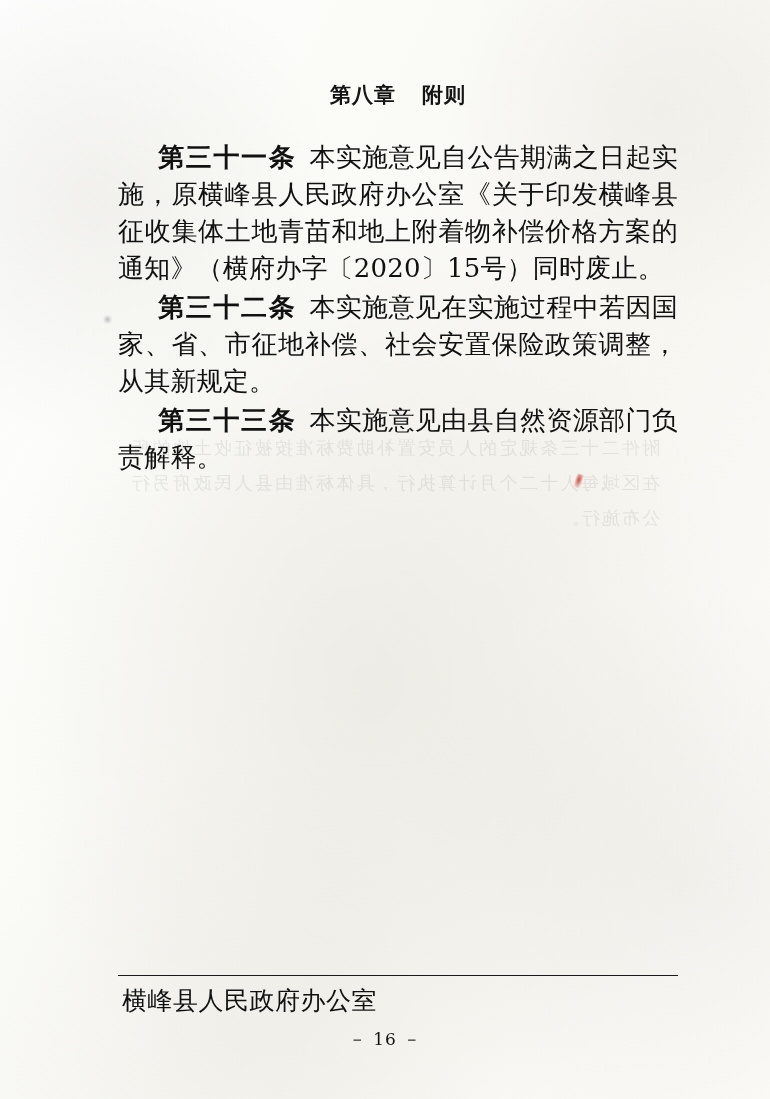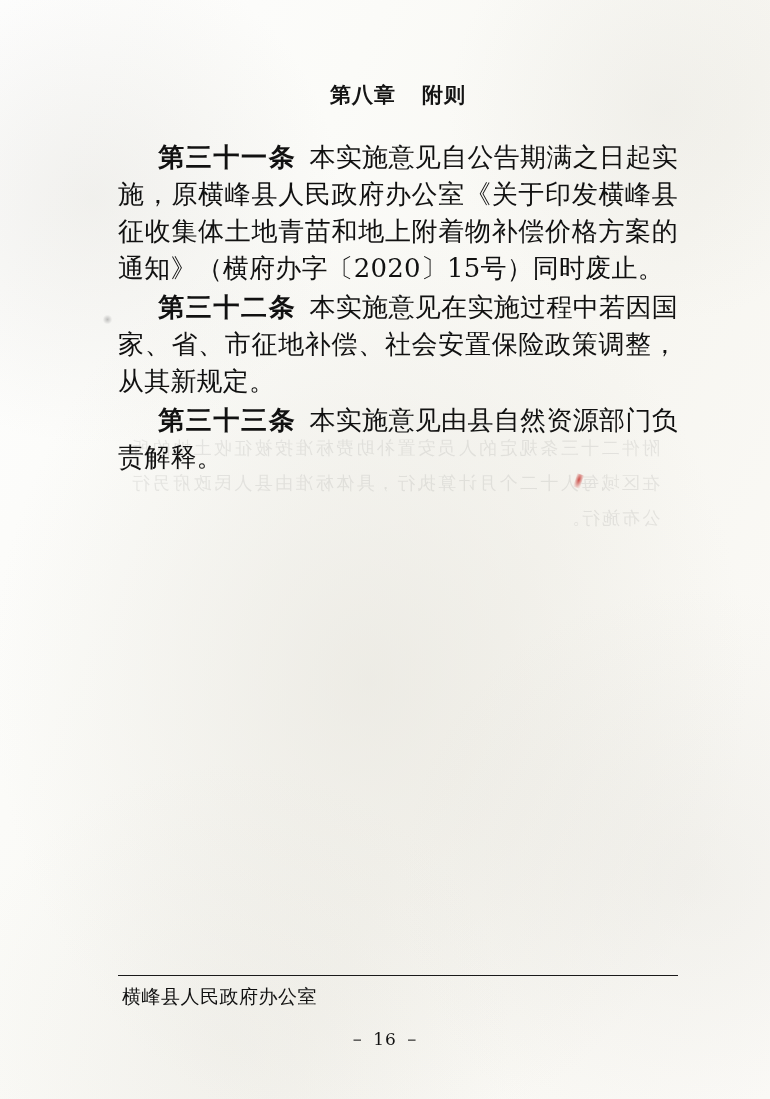--- a/index.html
+++ b/index.html
@@ -129,21 +129,21 @@
   }
   .footer-rule {
     border-top: 1.6px solid #1a1a1a;
     width: 100%;
   }
   .footer-row {
     display: flex;
     justify-content: space-between;
     align-items: baseline;
     padding-top: 8px;
-    font-size: 19px;
+    font-size: 25px;
     letter-spacing: 0.5px;
     color: #111;
   }
   .footer-left {
     padding-left: 4px;
   }
   .footer-right {
     padding-right: 40px;
   }
 

